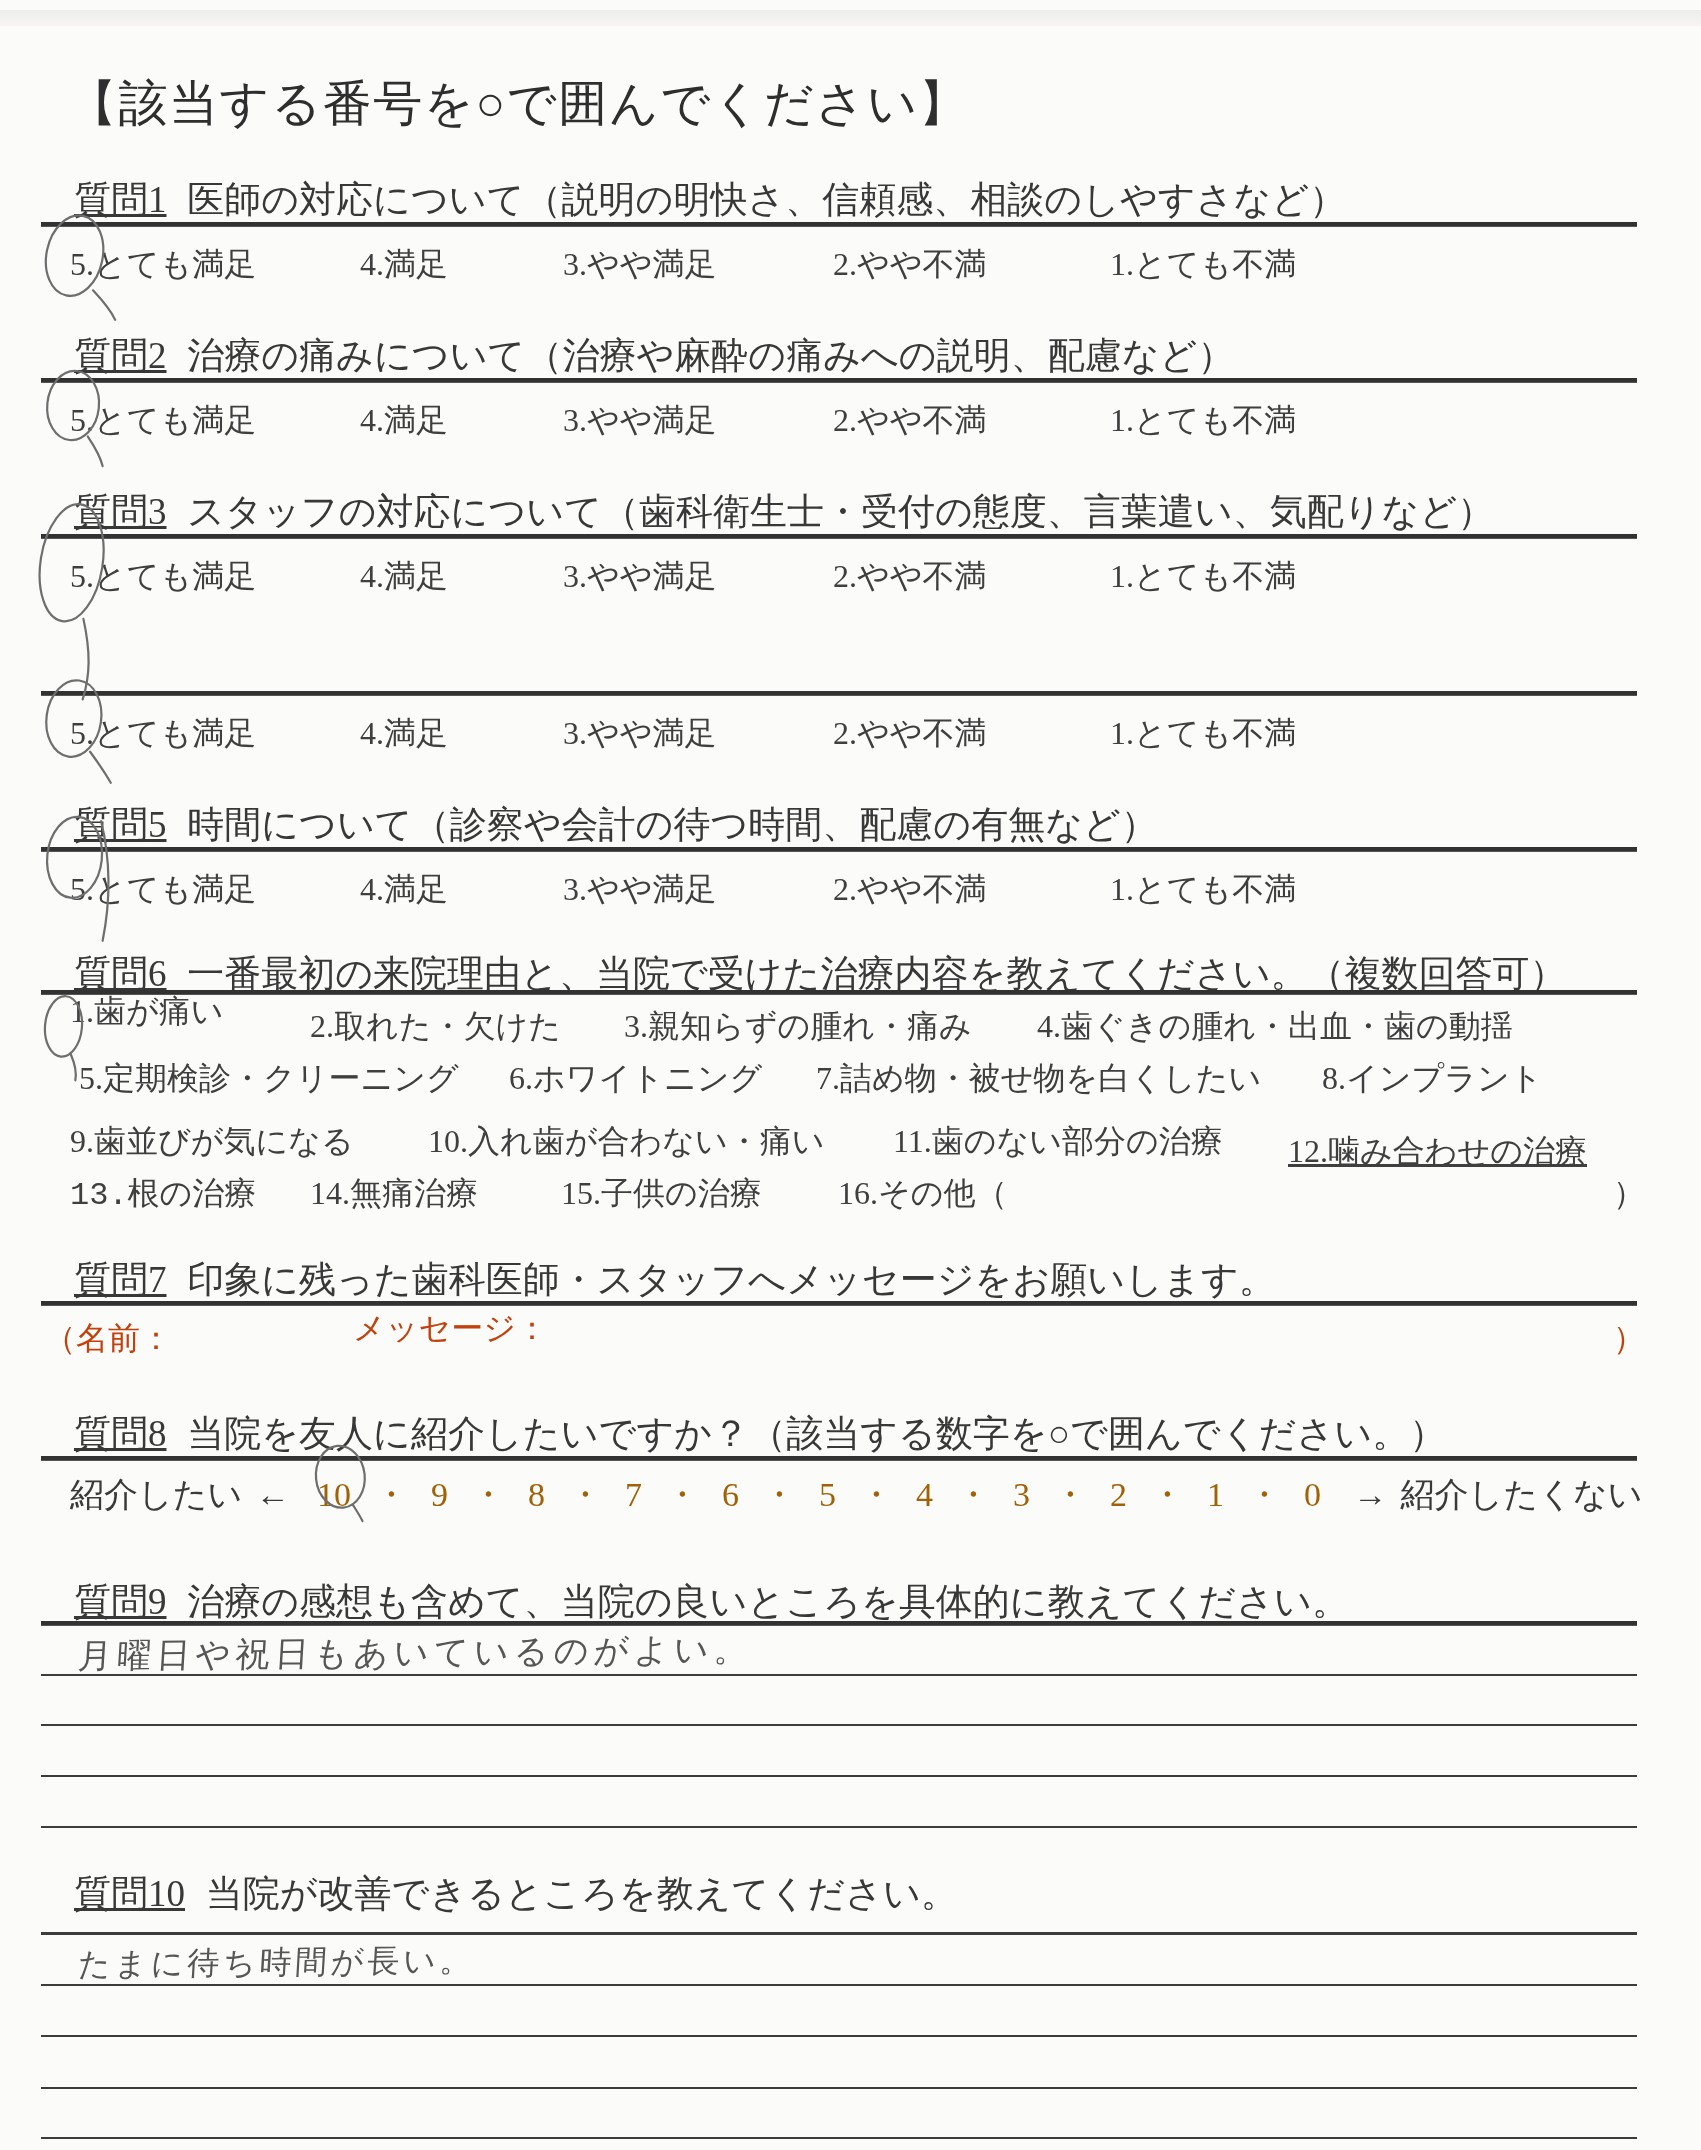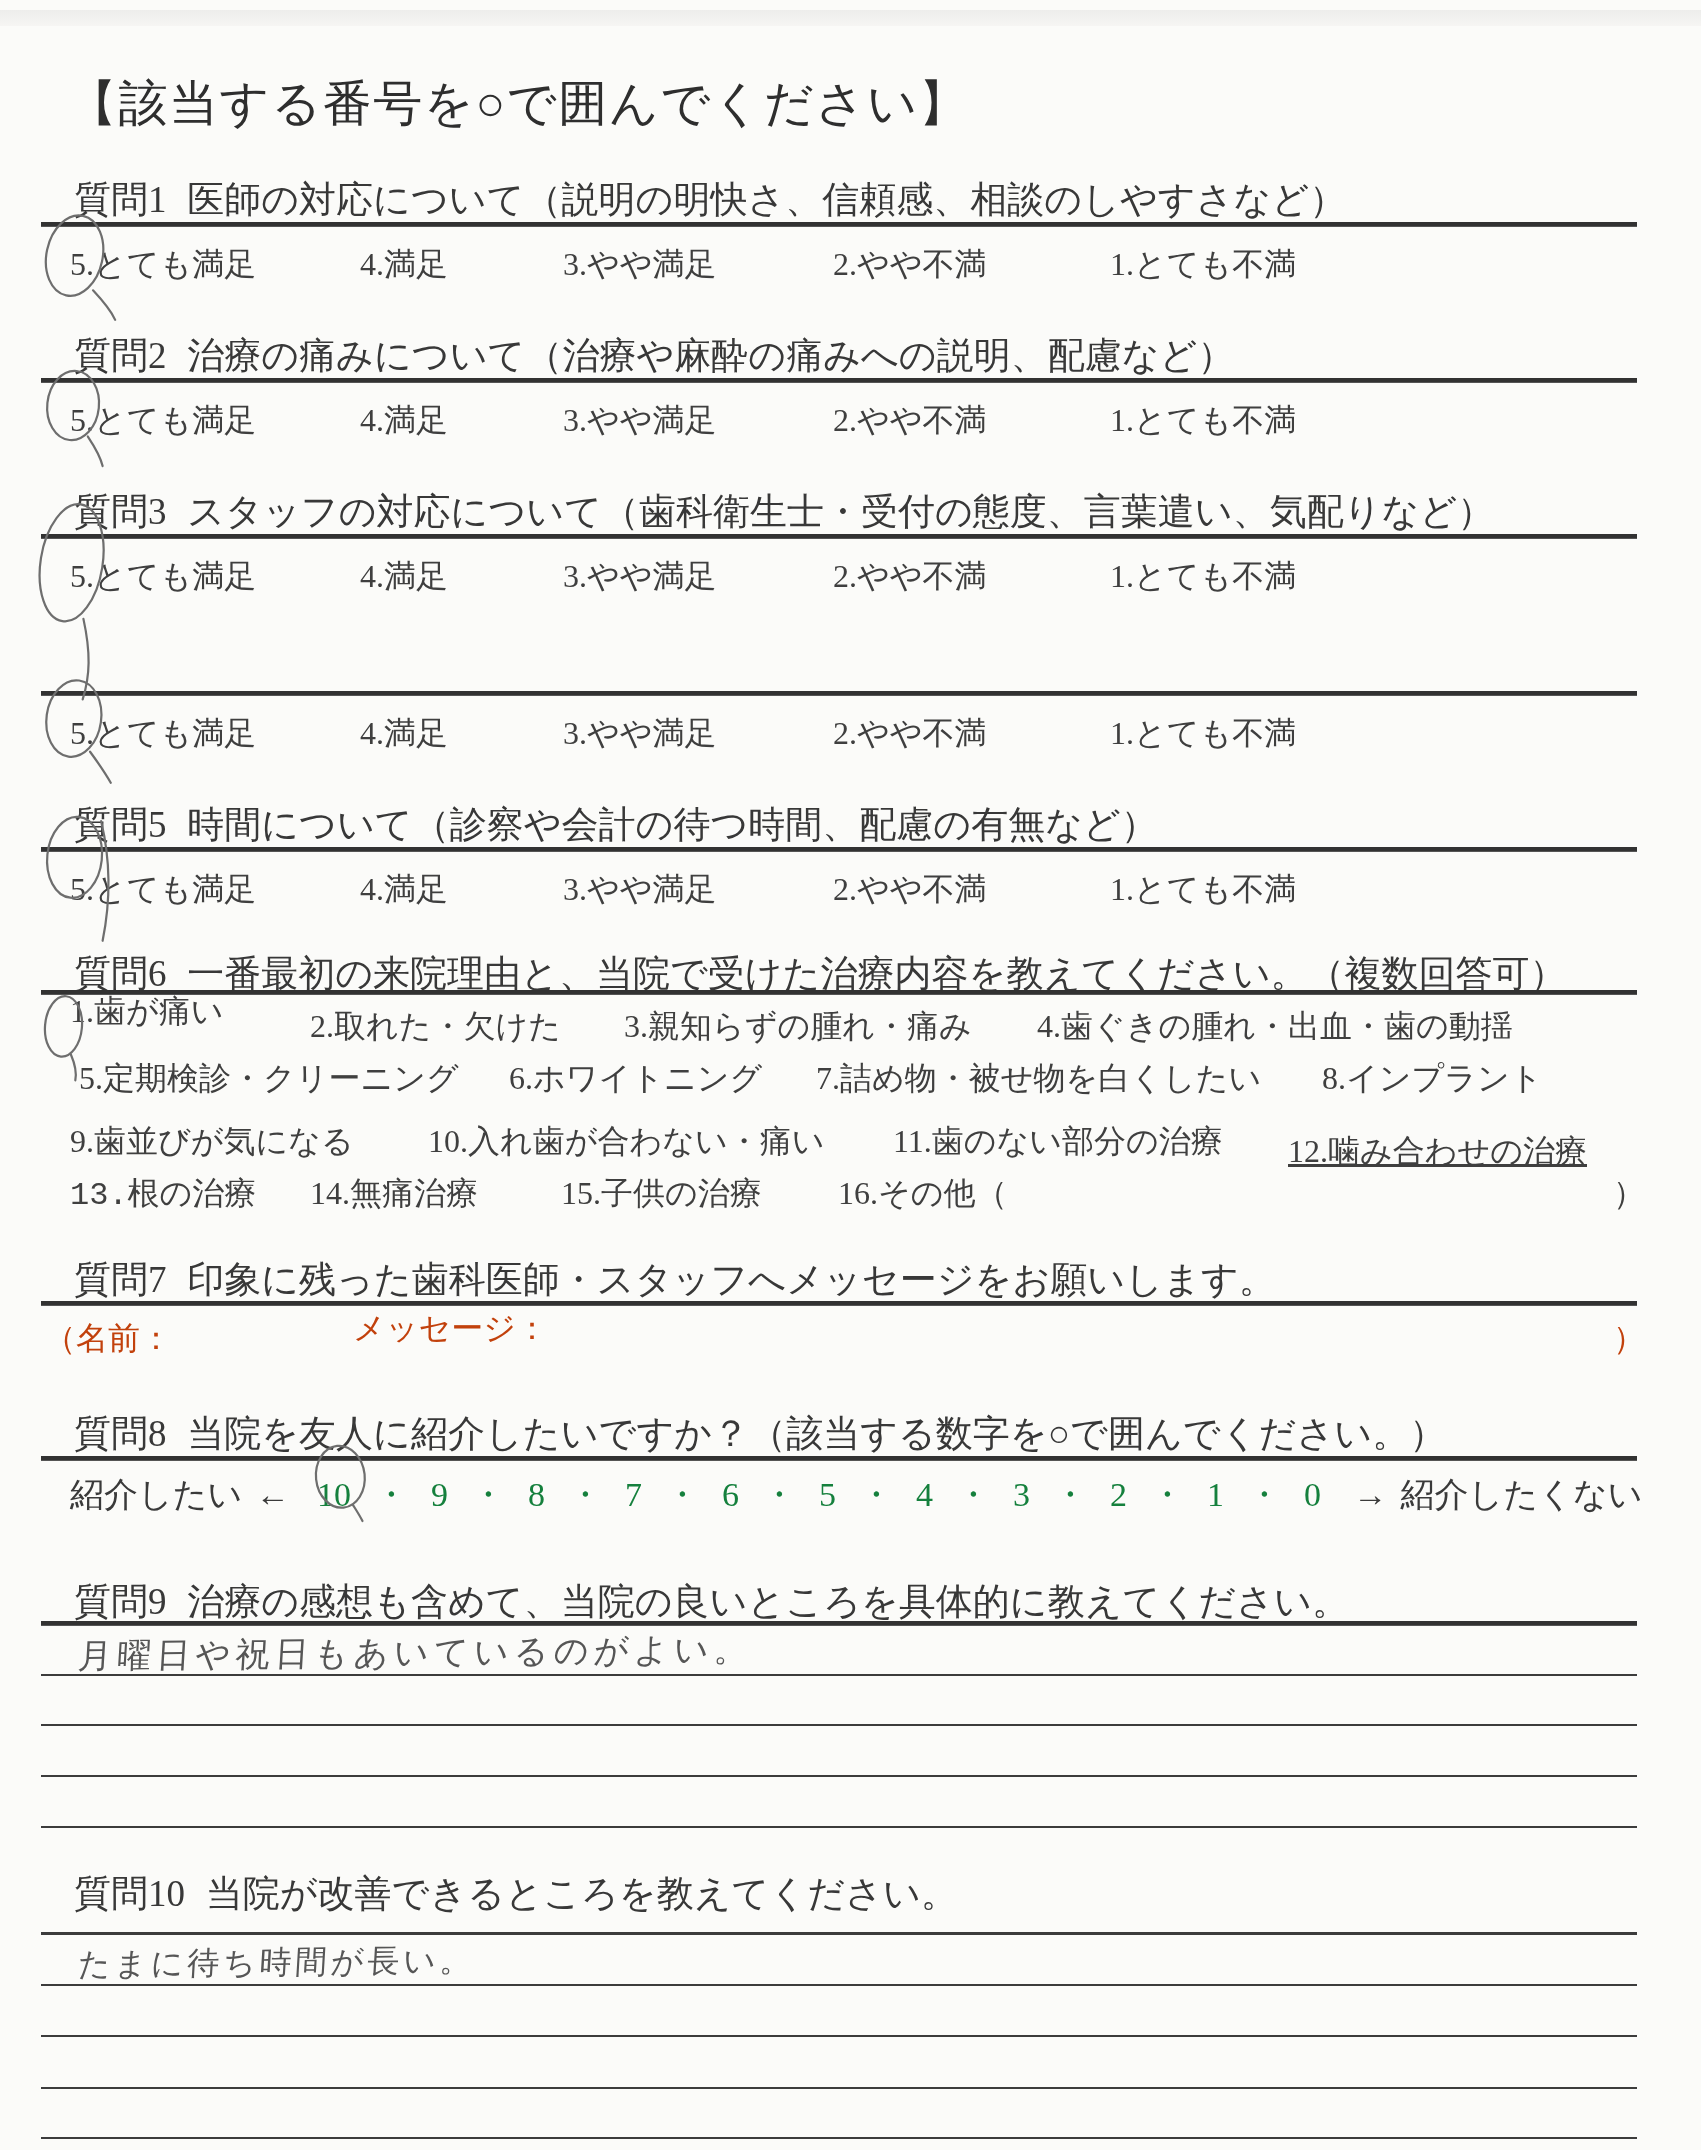--- a/index.html
+++ b/index.html
@@ -13,32 +13,32 @@
   }
   .scan-band{position:absolute;left:0;top:10.3px;width:100%;height:16px;
     background:linear-gradient(#ededeb,#f6f5f3);}
   .doc-title{
     position:absolute;left:68px;top:71px;
     font-size:49px;letter-spacing:1.5px;color:#2e2e2e;white-space:nowrap;
   }
   .q{position:absolute;left:0;width:1701px;}
   .q-header{position:absolute;left:74px;top:0;font-size:37px;
     color:#383838;white-space:nowrap;}
-  .q-num{display:inline-block;margin-right:20.7px;}
+  .q-num{display:inline-block;margin-right:20.7px;text-decoration:underline;}
   .rule{position:absolute;left:41px;width:1596px;height:3.7px;
     background:#323232;border-bottom:0.7px solid #555;}
   .thin-line{position:absolute;left:41px;width:1596px;height:2.2px;background:#3c3c3c;}
   .opt{position:absolute;font-size:32px;color:#3f3f3f;white-space:nowrap;}
   .q6-opt{position:absolute;font-size:32px;color:#3f3f3f;white-space:nowrap;}
   .fields{position:absolute;font-size:32px;color:#c2410c;white-space:nowrap;}
   .scale-left{position:absolute;left:70px;font-size:34px;white-space:nowrap;}
   .scale-right{position:absolute;left:1340px;font-size:34px;white-space:nowrap;}
   .scale-numbers{position:absolute;left:317px;width:1004px;
     display:flex;justify-content:space-between;align-items:baseline;
-    font-size:34px;color:#15803d;}
+    font-size:34px;color:#a16207;}
   .arrow{display:inline-block;margin:0 13.3px;}
   .handwriting{
     position:absolute;font-size:34px;color:#565656;white-space:nowrap;
     transform:rotate(-0.6deg) skewX(-4deg);
     letter-spacing:5.2px;
   }
   .hw-small{font-size:32px;letter-spacing:3.7px;}
   .circles{position:absolute;left:0;top:0;width:1701px;height:2151px;pointer-events:none;}
 </style>
 </head>

